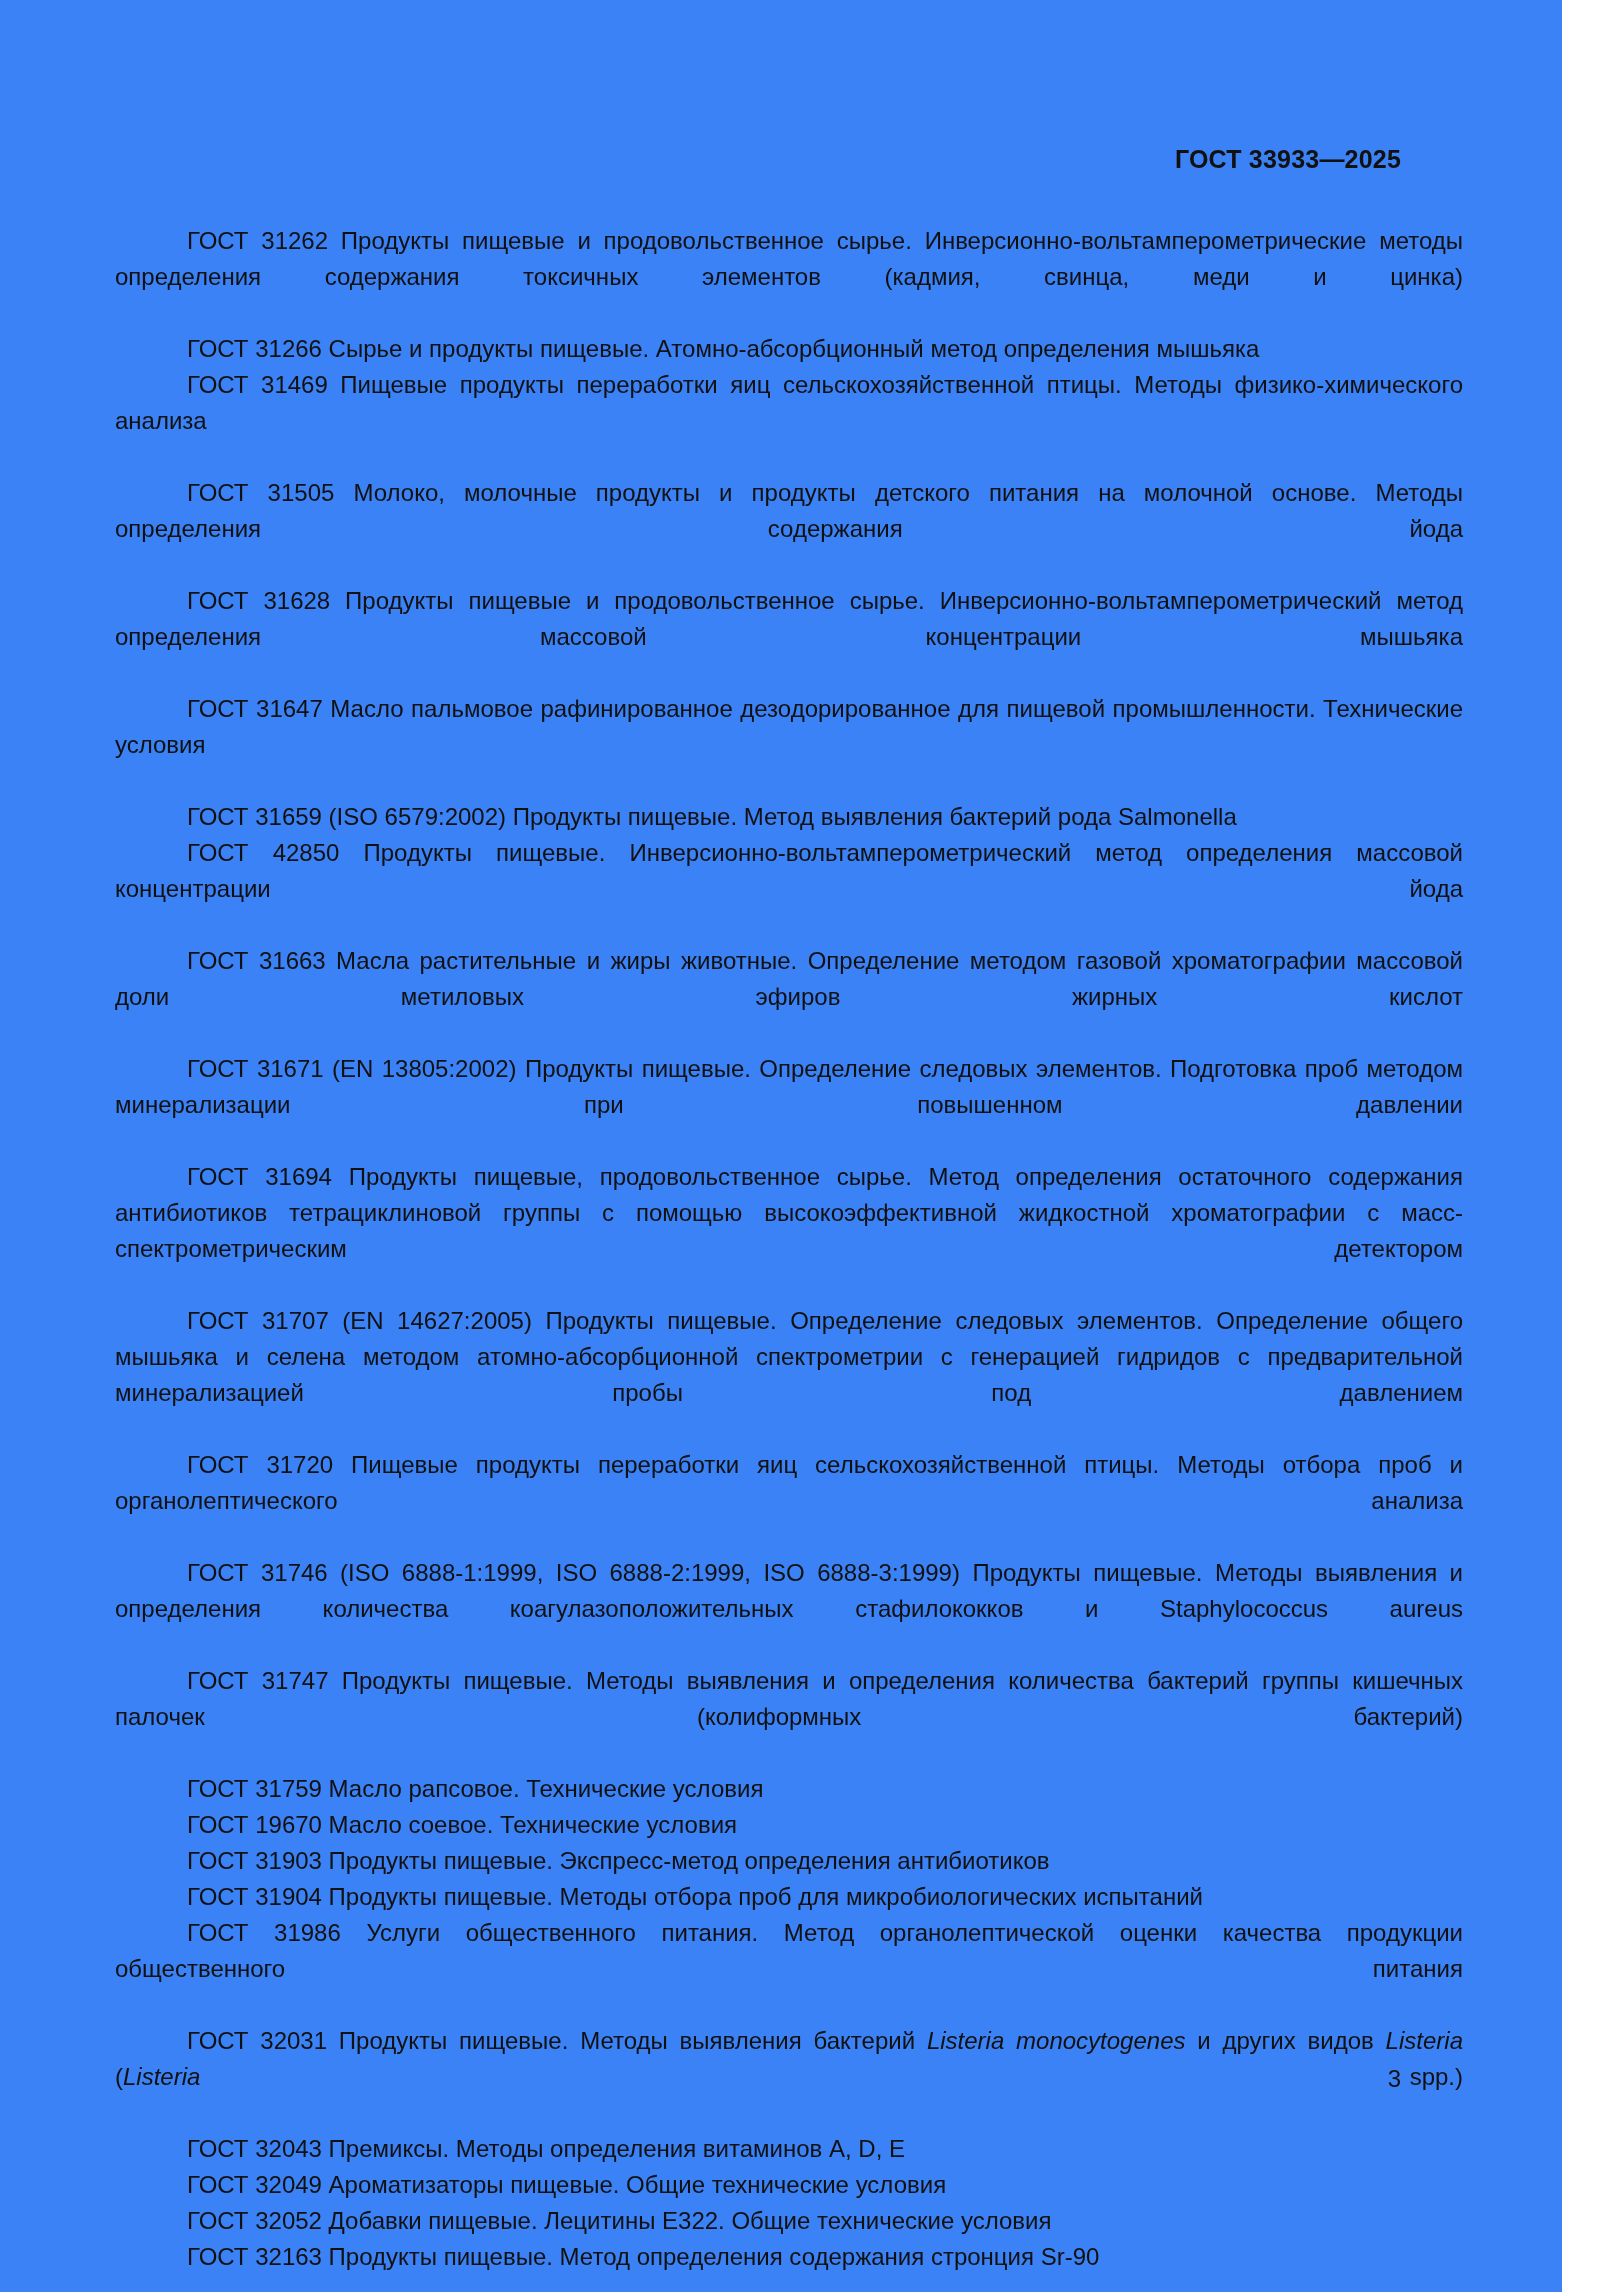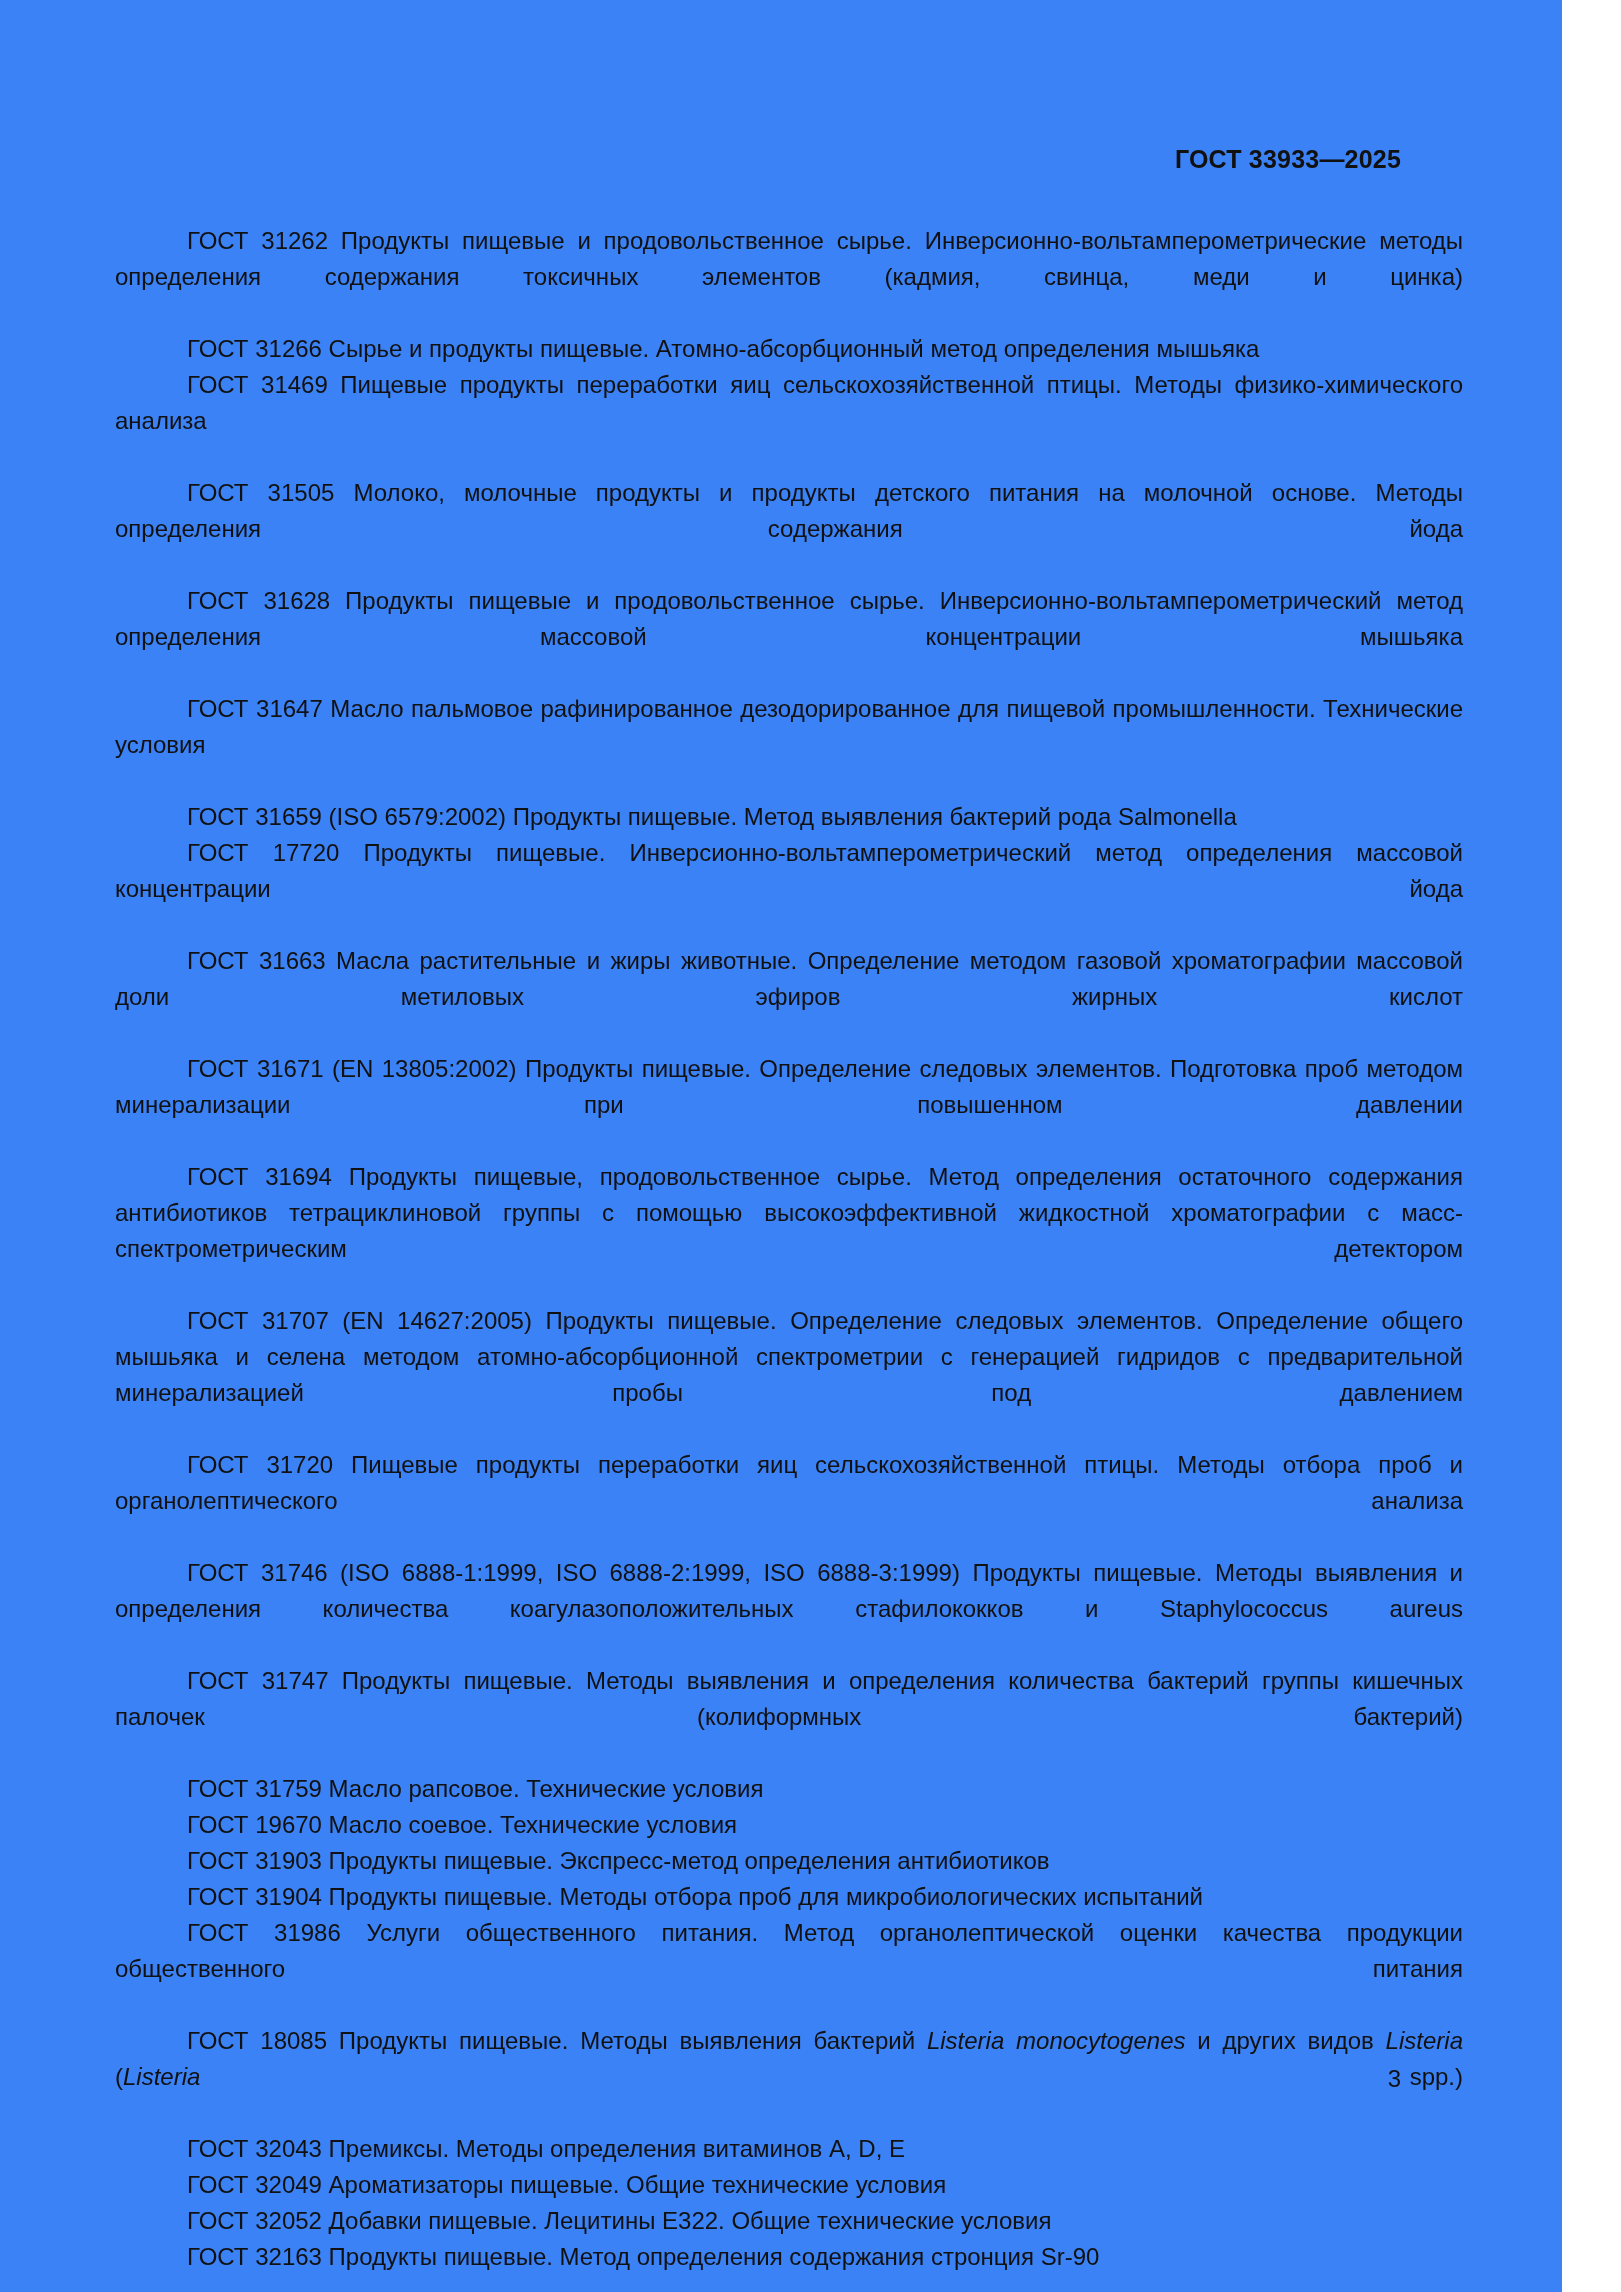--- a/index.html
+++ b/index.html
@@ -73,35 +73,35 @@
 
   <div class="content">
 
     <p class="entry">ГОСТ 31262 Продукты пищевые и продовольственное сырье. Инверсионно-вольтамперометрические методы определения содержания токсичных элементов (кадмия, свинца, меди и цинка)</p>
     <p class="entry nojust">ГОСТ 31266 Сырье и продукты пищевые. Атомно-абсорбционный метод определения мышьяка</p>
     <p class="entry">ГОСТ 31469 Пищевые продукты переработки яиц сельскохозяйственной птицы. Методы физико-химического анализа</p>
     <p class="entry">ГОСТ 31505 Молоко, молочные продукты и продукты детского питания на молочной основе. Методы определения содержания йода</p>
     <p class="entry">ГОСТ 31628 Продукты пищевые и продовольственное сырье. Инверсионно-вольтамперометрический метод определения массовой концентрации мышьяка</p>
     <p class="entry">ГОСТ 31647 Масло пальмовое рафинированное дезодорированное для пищевой промышленности. Технические условия</p>
     <p class="entry nojust">ГОСТ 31659 (ISO 6579:2002) Продукты пищевые. Метод выявления бактерий рода Salmonella</p>
-    <p class="entry">ГОСТ 17720 Продукты пищевые. Инверсионно-вольтамперометрический метод определения массовой концентрации йода</p>
+    <p class="entry">ГОСТ 42850 Продукты пищевые. Инверсионно-вольтамперометрический метод определения массовой концентрации йода</p>
     <p class="entry">ГОСТ 31663 Масла растительные и жиры животные. Определение методом газовой хроматографии массовой доли метиловых эфиров жирных кислот</p>
     <p class="entry">ГОСТ 31671 (EN 13805:2002) Продукты пищевые. Определение следовых элементов. Подготовка проб методом минерализации при повышенном давлении</p>
     <p class="entry">ГОСТ 31694 Продукты пищевые, продовольственное сырье. Метод определения остаточного содержания антибиотиков тетрациклиновой группы с помощью высокоэффективной жидкостной хроматографии с масс-спектрометрическим детектором</p>
     <p class="entry">ГОСТ 31707 (EN 14627:2005) Продукты пищевые. Определение следовых элементов. Определение общего мышьяка и селена методом атомно-абсорбционной спектрометрии с генерацией гидридов с предварительной минерализацией пробы под давлением</p>
     <p class="entry">ГОСТ 31720 Пищевые продукты переработки яиц сельскохозяйственной птицы. Методы отбора проб и органолептического анализа</p>
     <p class="entry">ГОСТ 31746 (ISO 6888-1:1999, ISO 6888-2:1999, ISO 6888-3:1999) Продукты пищевые. Методы выявления и определения количества коагулазоположительных стафилококков и Staphylococcus aureus</p>
     <p class="entry">ГОСТ 31747 Продукты пищевые. Методы выявления и определения количества бактерий группы кишечных палочек (колиформных бактерий)</p>
     <p class="entry nojust">ГОСТ 31759 Масло рапсовое. Технические условия</p>
     <p class="entry nojust">ГОСТ 19670 Масло соевое. Технические условия</p>
     <p class="entry nojust">ГОСТ 31903 Продукты пищевые. Экспресс-метод определения антибиотиков</p>
     <p class="entry nojust">ГОСТ 31904 Продукты пищевые. Методы отбора проб для микробиологических испытаний</p>
     <p class="entry">ГОСТ 31986 Услуги общественного питания. Метод органолептической оценки качества продукции общественного питания</p>
 
-    <p class="entry"><span>ГОСТ 18085 Продукты пищевые. Методы выявления бактерий </span><i>Listeria monocytogenes</i><span> и других видов </span><i>Listeria</i><span> (</span><i>Listeria</i><span> spp.)</span></p>
+    <p class="entry"><span>ГОСТ 32031 Продукты пищевые. Методы выявления бактерий </span><i>Listeria monocytogenes</i><span> и других видов </span><i>Listeria</i><span> (</span><i>Listeria</i><span> spp.)</span></p>
 
     <p class="entry nojust">ГОСТ 32043 Премиксы. Методы определения витаминов A, D, E</p>
     <p class="entry nojust">ГОСТ 32049 Ароматизаторы пищевые. Общие технические условия</p>
     <p class="entry nojust">ГОСТ 32052 Добавки пищевые. Лецитины E322. Общие технические условия</p>
     <p class="entry nojust">ГОСТ 32163 Продукты пищевые. Метод определения содержания стронция Sr-90</p>
 
   </div>
 
   <div class="page-number">3</div>
 

